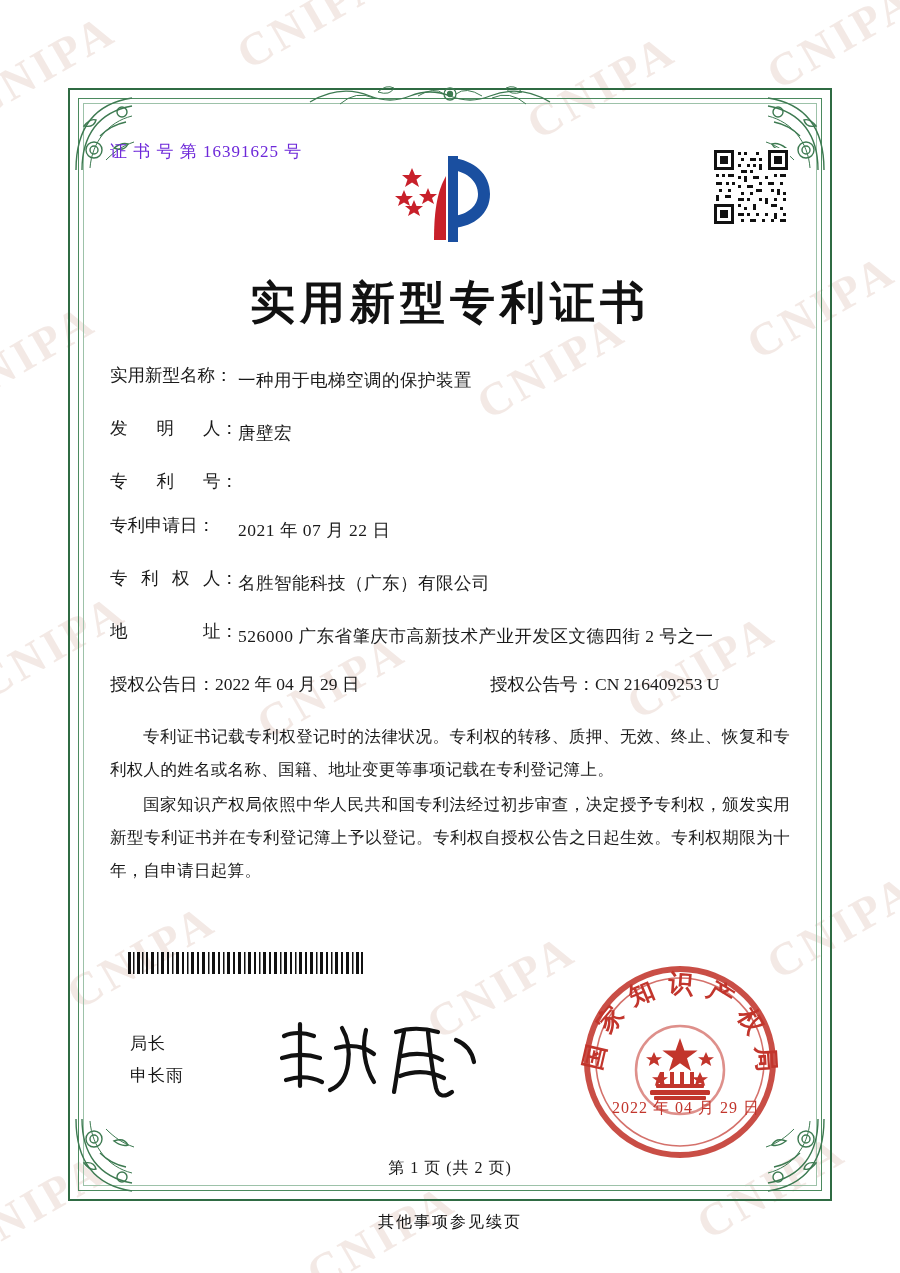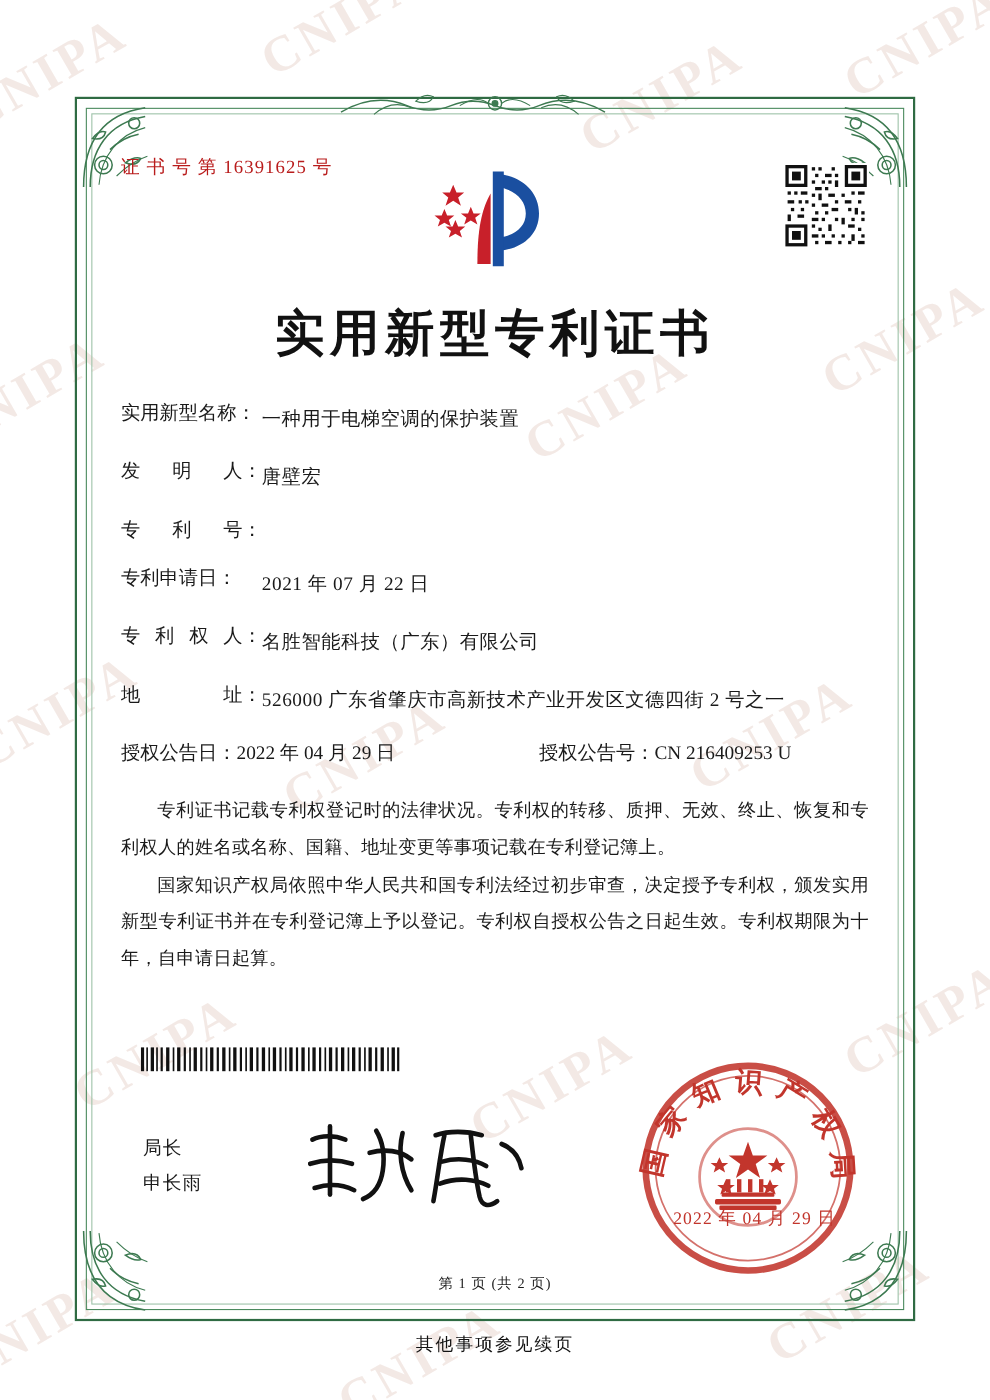--- a/index.html
+++ b/index.html
@@ -84,21 +84,21 @@
   .content {
     position: absolute;
     left: 110px;
     right: 110px;
     top: 140px;
   }
 
   .cert-no {
     font-size: 17px;
     letter-spacing: 1px;
-    color: #b91c1c;
+    color: #6d28d9;
   }
 
   .emblem {
     position: absolute;
     left: 50%;
     top: 8px;
     transform: translateX(-50%);
     width: 120px;
     height: 100px;
   }
@@ -212,21 +212,21 @@
     letter-spacing: 1px;
     font-family: "Liberation Serif", serif;
   }
 
   .page-no {
     position: absolute;
     left: 0;
     right: 0;
     top: 1158px;
     text-align: center;
-    font-size: 13px;
+    font-size: 16px;
     letter-spacing: 1px;
   }
 
   .footer-note {
     position: absolute;
     left: 0;
     right: 0;
     top: 1212px;
     text-align: center;
     font-size: 16px;

